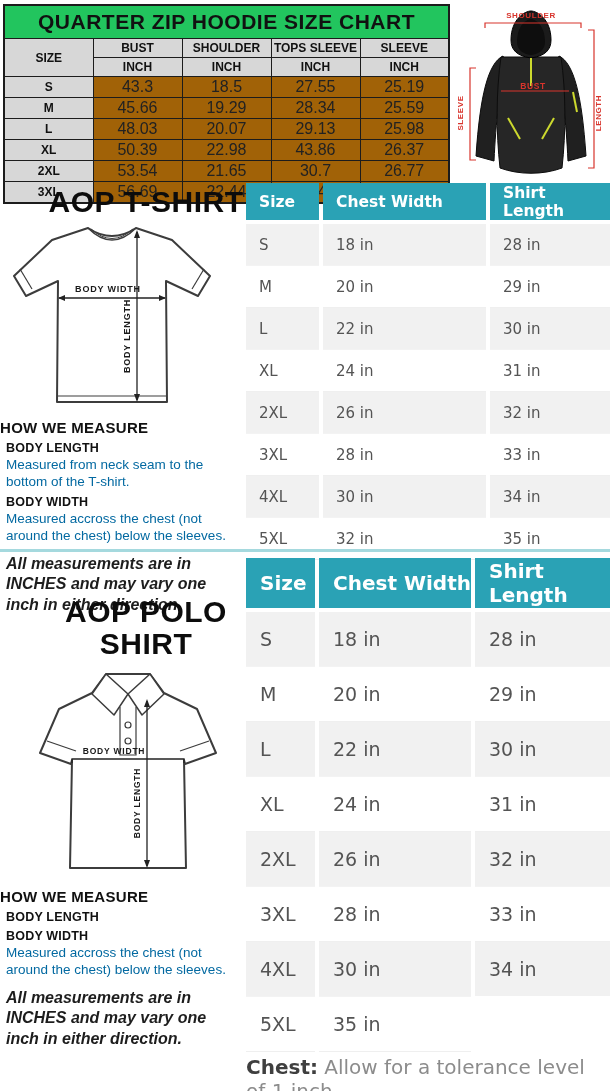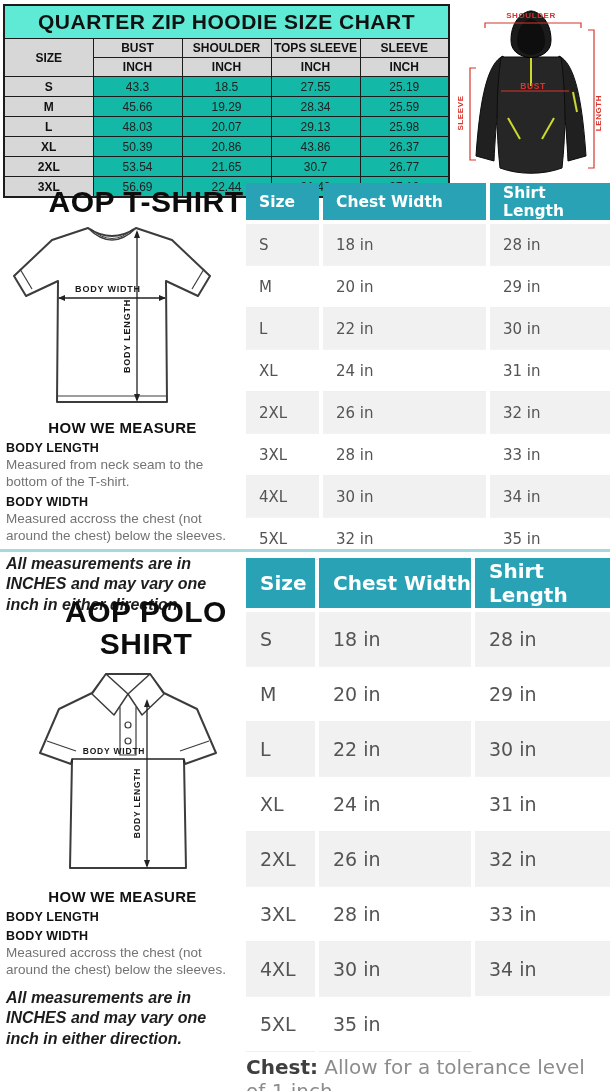--- a/index.html
+++ b/index.html
@@ -3,37 +3,37 @@
 <meta charset="utf-8">
 <style>
   html,body{margin:0;padding:0;}
   body{width:610px;height:1091px;background:#ffffff;font-family:"Liberation Sans",sans-serif;position:relative;overflow:hidden;}
   .abs{position:absolute;}
 
   
   #hoodie-table{left:3px;top:4px;width:447px;border-collapse:collapse;table-layout:fixed;}
   #hoodie-table td,#hoodie-table th{border:1px solid #1c1c1c;text-align:center;vertical-align:middle;overflow:hidden;white-space:nowrap;}
   #hoodie-table{border:2px solid #1c1c1c;}
-  #hoodie-table .title-cell{background:#5eead4;font-size:21px;font-weight:bold;height:30px;letter-spacing:.5px;color:#111;}
+  #hoodie-table .title-cell{background:#22c55e;font-size:21px;font-weight:bold;height:30px;letter-spacing:.5px;color:#111;}
   #hoodie-table .hdr{background:#d7d7d7;font-weight:bold;font-size:12px;height:16px;color:#111;}
   #hoodie-table .sizehdr{background:#d7d7d7;font-weight:bold;font-size:12px;color:#111;}
   #hoodie-table .szcell{background:#d7d7d7;font-weight:bold;font-size:12px;height:17px;color:#111;}
-  #hoodie-table .val{background:#14b8a6;font-size:12px;color:#222;}
+  #hoodie-table .val{background:#a16207;font-size:16px;color:#222;}
 
   
   #hoodie-figure{left:455px;top:0px;}
 
   
   .left-col{left:0;width:245px;}
   #tshirt-left{top:186px;}
   #polo-left{top:588px;}
   .big-title{font-size:30px;font-weight:bold;text-align:center;color:#0c0c0c;line-height:1.05;letter-spacing:.5px;margin-left:47px;}
-  .measure-head{font-size:15px;font-weight:bold;text-align:center;color:#111;margin-top:3px;letter-spacing:.3px;}
+  .measure-head{font-size:15px;font-weight:bold;text-align:left;color:#111;margin-top:3px;letter-spacing:.3px;}
   .m-label{font-size:12.5px;font-weight:bold;color:#111;margin:5px 0 1px 6px;letter-spacing:.2px;}
-  .m-desc{font-size:13.5px;color:#737373;margin:0 4px 0 6px;line-height:1.28;}
+  .m-desc{font-size:13.5px;color:#0369a1;margin:0 4px 0 6px;line-height:1.28;}
   .m-disclaimer{font-size:16px;font-weight:bold;font-style:italic;color:#1d1d1d;margin:9px 4px 0 6px;line-height:1.3;}
   .fig-svg{display:block;}
 
   
   .teal-table{width:364px;}
   #tshirt-table{left:246px;top:183px;}
   #polo-table{left:246px;top:558px;}
   .t-head{display:grid;column-gap:4px;}
   .t-row{display:grid;column-gap:4px;}
   #tshirt-table .t-head,#tshirt-table .t-row{grid-template-columns:73px 163px 1fr;}
@@ -97,21 +97,21 @@
   <tr>
     <td class="szcell">L</td>
     <td class="val">48.03</td>
     <td class="val">20.07</td>
     <td class="val">29.13</td>
     <td class="val">25.98</td>
   </tr>
   <tr>
     <td class="szcell">XL</td>
     <td class="val">50.39</td>
-    <td class="val">20.86</td>
+    <td class="val">22.98</td>
     <td class="val">43.86</td>
     <td class="val">26.37</td>
   </tr>
   <tr>
     <td class="szcell">2XL</td>
     <td class="val">53.54</td>
     <td class="val">21.65</td>
     <td class="val">30.7</td>
     <td class="val">26.77</td>
   </tr>

